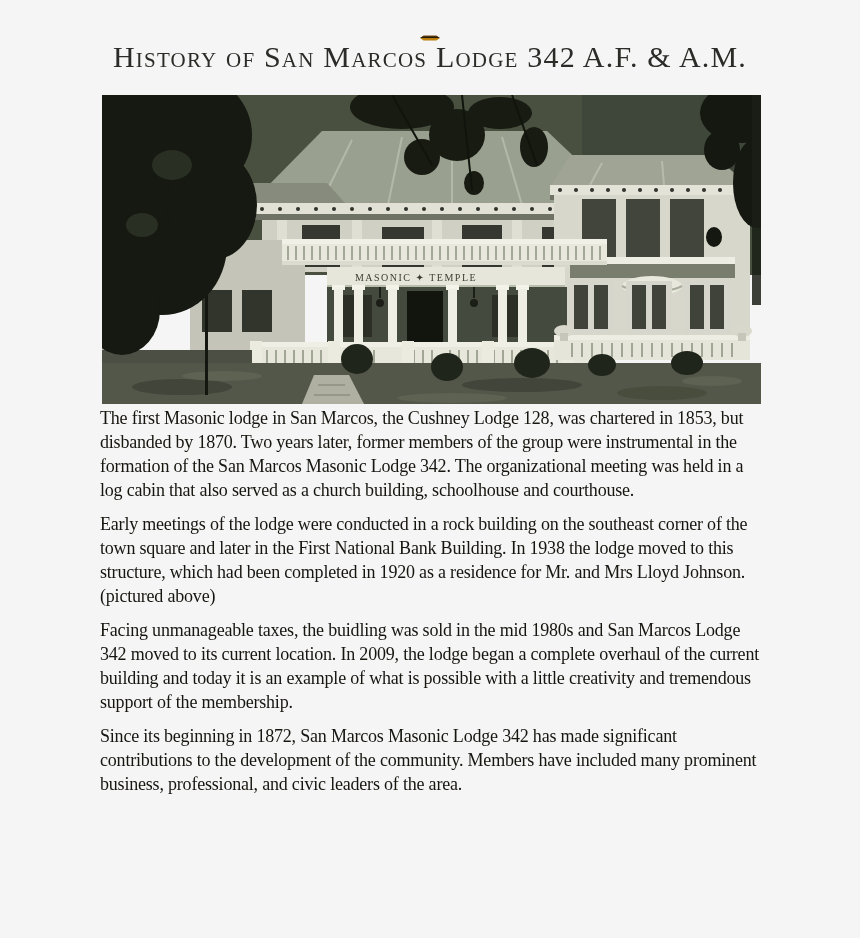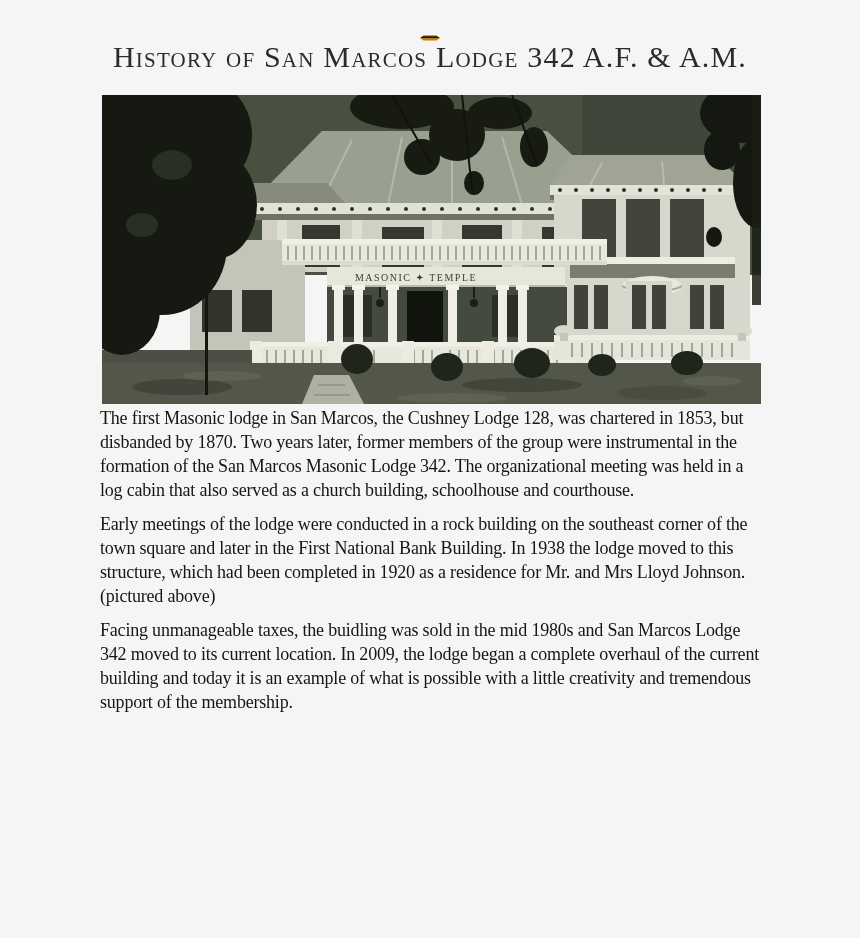--- a/index.html
+++ b/index.html
@@ -379,15 +379,16 @@
         <ellipse cx="612" cy="142" rx="8" ry="10"></ellipse>
       </g>
       <rect x="650" y="0" width="9" height="210" fill="#1a1e16" opacity="0.85"></rect>
     </svg>
   </figure>
 
   <div class="article">
     <p>The first Masonic lodge in San Marcos, the Cushney Lodge 128, was chartered in 1853, but disbanded by 1870. Two years later, former members of the group were instrumental in the formation of the San Marcos Masonic Lodge 342. The organizational meeting was held in a log cabin that also served as a church building, schoolhouse and courthouse.</p>
     <p>Early meetings of the lodge were conducted in a rock building on the southeast corner of the town square and later in the First National Bank Building. In 1938 the lodge moved to this structure, which had been completed in 1920 as a residence for Mr. and Mrs Lloyd Johnson. (pictured above)</p>
     <p>Facing unmanageable taxes, the buidling was sold in the mid 1980s and San Marcos Lodge 342 moved to its current location. In 2009, the lodge began a complete overhaul of the current building and today it is an example of what is possible with a little creativity and tremendous support of the membership.</p>
+    <p>Since its beginning in 1872, San Marcos Masonic Lodge 342 has made significant contributions to the development of the community. Members have included many prominent business, professional, and civic leaders of the area.</p>
   </div>
 
 </div>
 
 </body></html>

